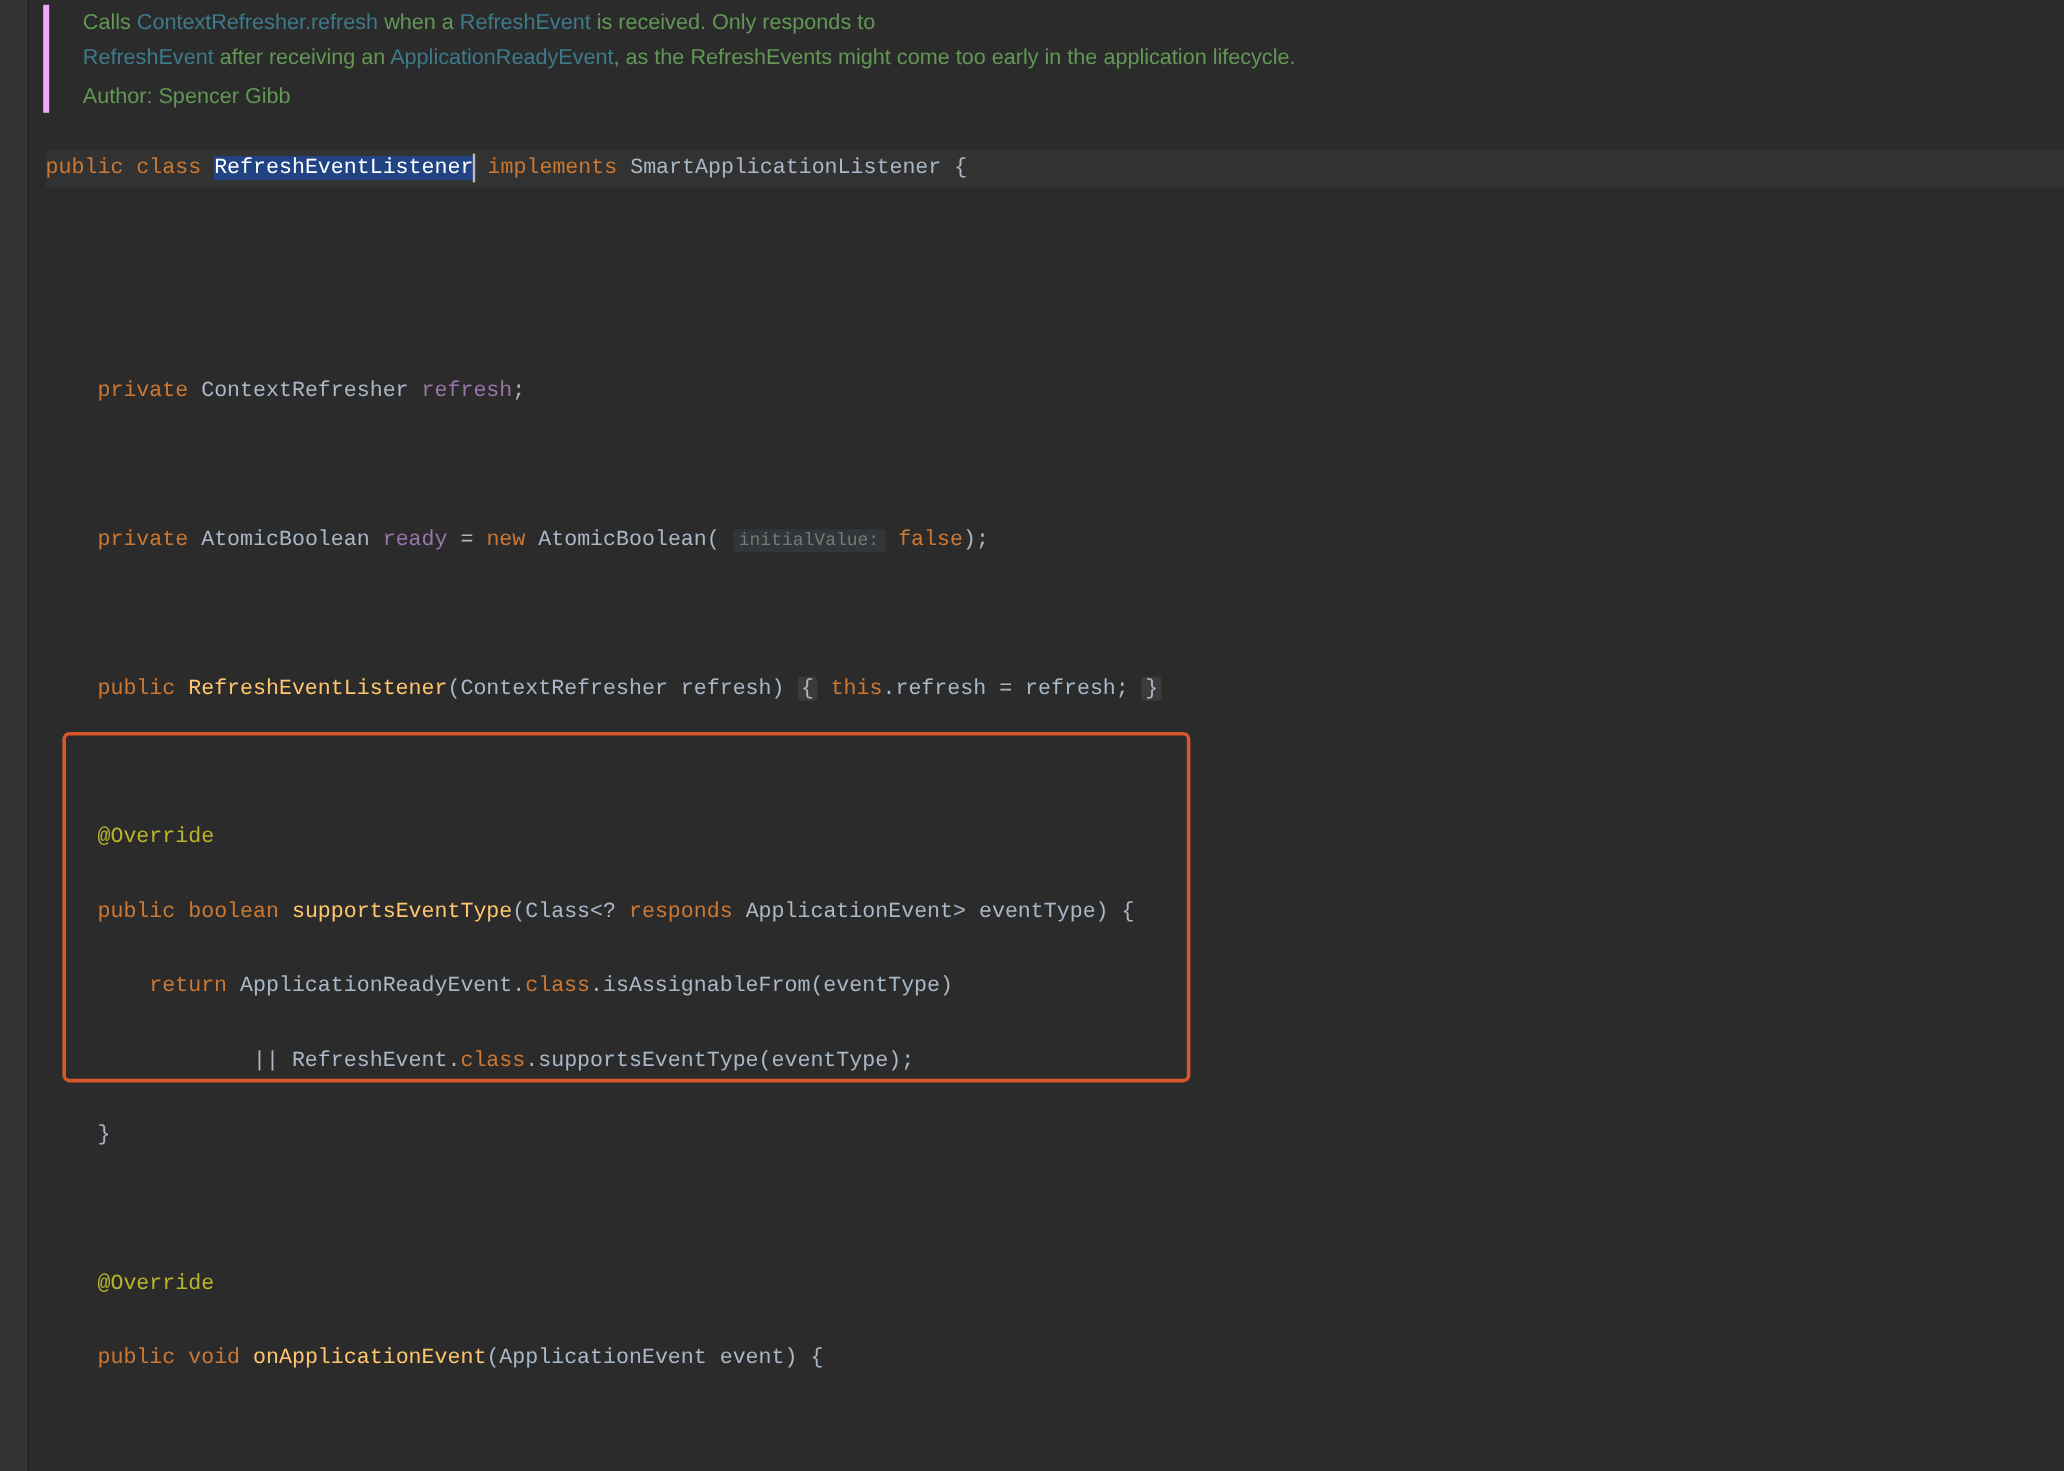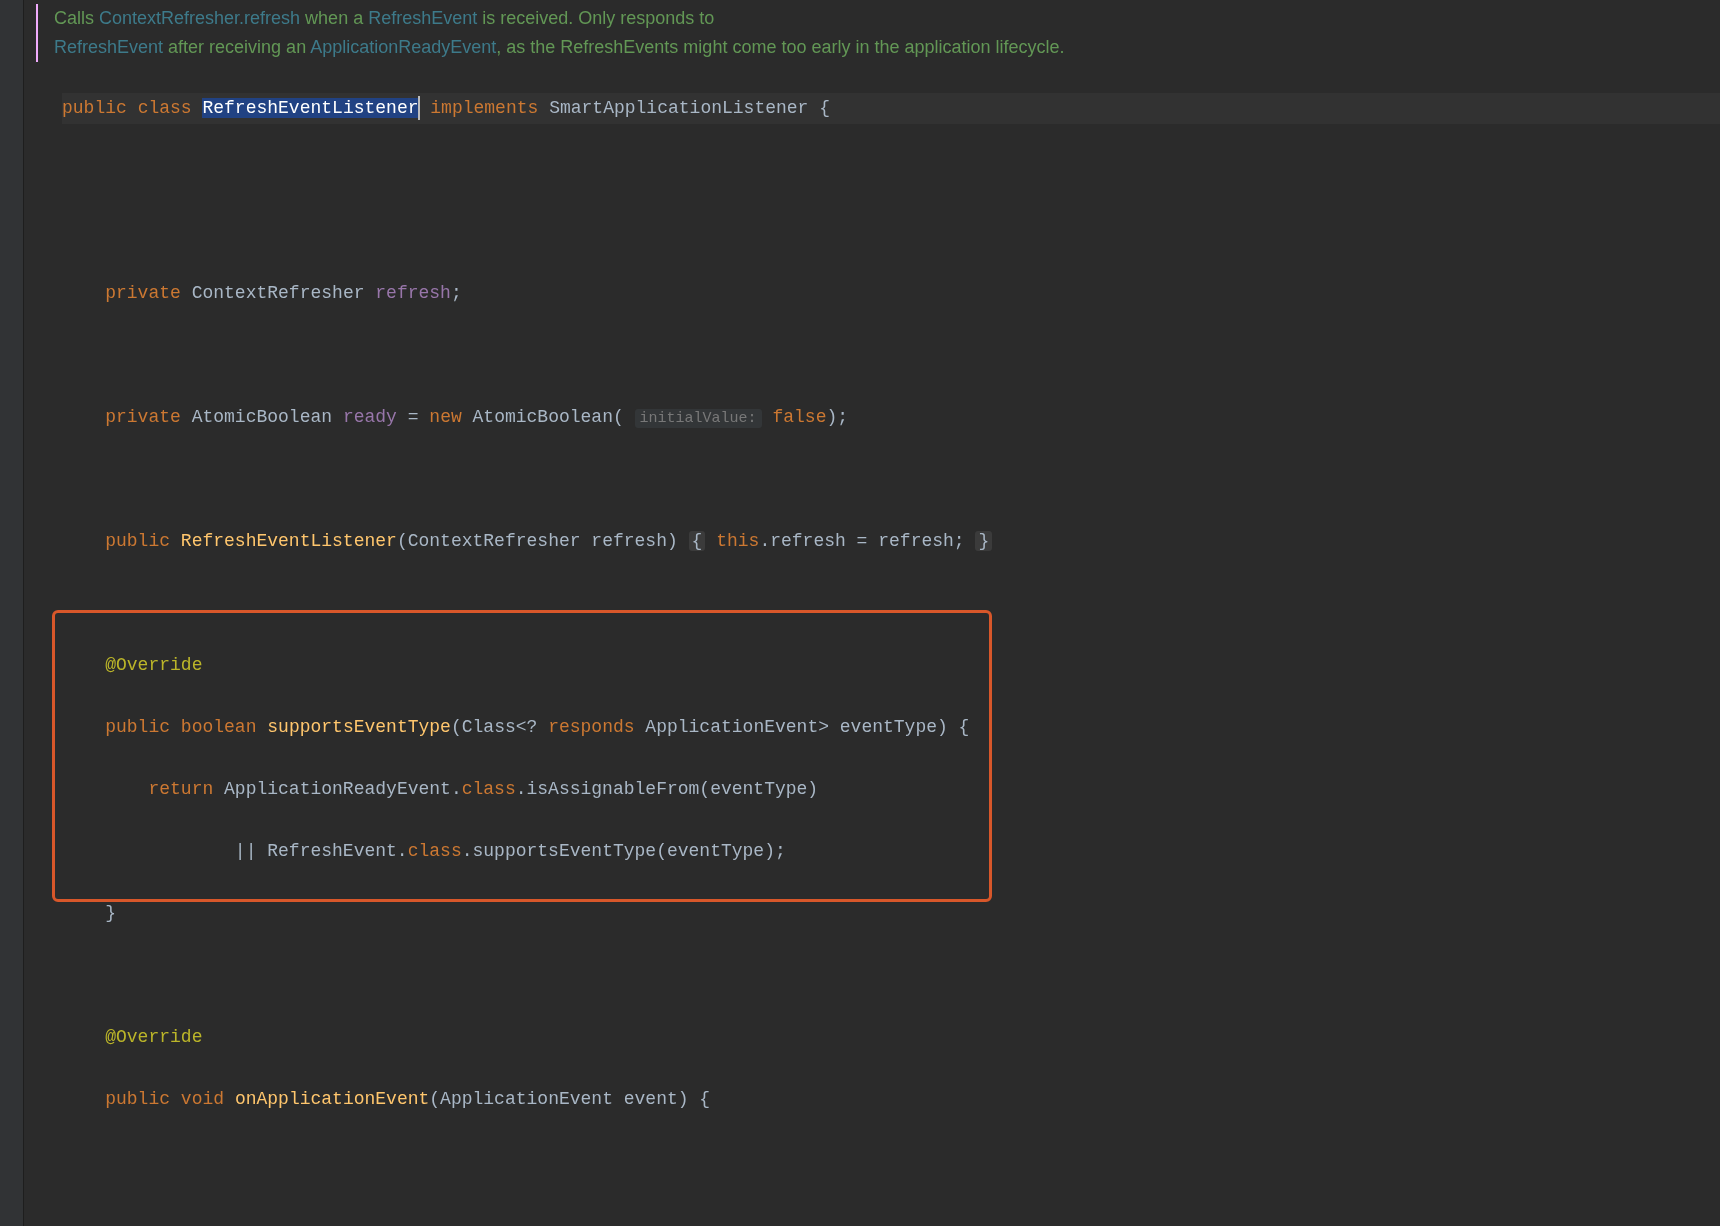--- a/index.html
+++ b/index.html
@@ -19,34 +19,34 @@
     .gutter {
       position: absolute;
       left: 0;
       top: 0;
       bottom: 0;
       width: 24px;
       background: #313335;
       border-right: 1px solid #1e1e1e;
     }
     .doc-block {
-      border-left: 2px solid #f0abfc;
-      padding-left: 16px;
+      border-left: 5px solid #f0abfc;
+      padding-left: 28px;
       margin-left: 8px;
       color: #629755;
       font-family: -apple-system, BlinkMacSystemFont, 'Segoe UI', sans-serif;
       font-size: 18px;
       line-height: 1.6;
     }
     .doc-link { color: #3d7a8a; }
     .code {
       white-space: pre;
       padding-left: 10px;
     }
-    .line { display: block; min-height: 31px; margin-left: 24px; }
+    .line { display: block; min-height: 31px; }
     .line.hl { background: #323232; }
     .kw { color: #cc7832; }
     .method-decl { color: #ffc66d; }
     .field { color: #9876aa; }
     .anno { color: #bbb529; }
     .hint {
       color: #787878;
       background: #333638;
       font-size: 15px;
       padding: 1px 5px;
@@ -84,20 +84,23 @@
 <div class="editor">
   <div class="gutter"></div>
 
   <div class="doc-block">
     <div>
       <span>Calls </span><span class="doc-link">ContextRefresher.refresh</span><span> when a </span><span class="doc-link">RefreshEvent</span><span> is received. Only responds to </span>
     </div>
     <div>
       <span class="doc-link">RefreshEvent</span><span> after receiving an </span><span class="doc-link">ApplicationReadyEvent</span><span>, as the RefreshEvents might come too early in the application lifecycle.</span>
     </div>
+    <div style="margin-top:4px;">
+      <span>Author:</span><span> Spencer Gibb</span>
+    </div>
   </div>
 
   <div class="code">
 <span class="line hl"><span class="kw">public</span> <span class="kw">class</span> <span class="sel">RefreshEventListener</span><span class="caret"></span> <span class="kw">implements</span> <span>SmartApplicationListener</span> <span>{</span></span>
 <span class="line"></span>
 <span class="line"></span>
 <span class="line"><span>    </span><span class="kw">private</span> <span>ContextRefresher</span> <span class="field">refresh</span><span>;</span></span>
 <span class="line"></span>
 <span class="line"><span>    </span><span class="kw">private</span> <span>AtomicBoolean</span> <span class="field">ready</span><span> = </span><span class="kw">new</span> <span>AtomicBoolean</span>( <span class="hint">initialValue:</span> <span class="kw">false</span><span>);</span></span>
 <span class="line"></span>

